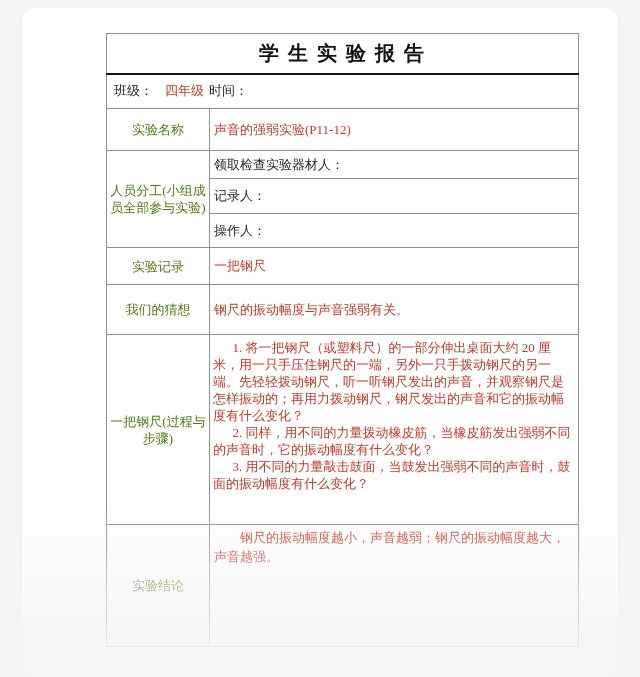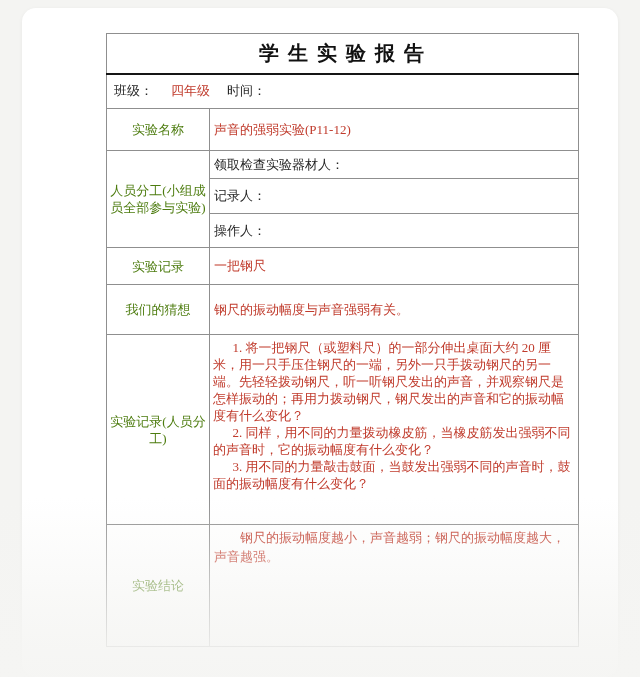--- a/index.html
+++ b/index.html
@@ -18,22 +18,22 @@
   .card{position:absolute;left:22px;top:8px;width:596px;height:669px;background:var(--card-background);
         border-radius:14px;box-shadow:0 1px 4px rgba(0,0,0,0.05);}
   table.report{position:absolute;left:84px;top:25px;width:472px;border-collapse:collapse;table-layout:fixed;
         border:1.5px solid var(--outer-border);color:var(--ink);font-size:13px;}
   col.c1{width:103px;}
   col.c2{width:369px;}
   td{border:1px solid var(--border-gray);vertical-align:middle;overflow:hidden;}
   .title-cell{height:40px;text-align:center;font-weight:bold;font-size:20px;letter-spacing:2px;
         border-bottom:2.5px solid var(--title-rule);color:#111;}
   .class-cell{height:35px;padding-left:7px;}
-  .class-cell .red{margin-left:18px;}
-  .class-cell .time{margin-left:17px;}
+  .class-cell .red{margin-left:12px;}
+  .class-cell .time{margin-left:5px;}
   .label-cell{text-align:center;padding:1px;line-height:17px;color:#4d7c0f;}
   .value-cell{padding:2px 4px 2px 4px;margin-left:20px;}
   .red{color:var(--accent-red);}
   tr.r-name td{height:42px;}
   tr.r-p1 td{height:28px;}
   tr.r-p2 td{height:35px;}
   tr.r-p3 td{height:34px;}
   tr.r-equip td{height:37px;}
   tr.r-hypo td{height:50px;}
   tr.r-record td{height:190px;}
@@ -84,21 +84,21 @@
         </tr>
         <tr class="r-equip">
           <td class="label-cell">实验记录</td>
           <td class="value-cell red">一把钢尺</td>
         </tr>
         <tr class="r-hypo">
           <td class="label-cell">我们的猜想</td>
           <td class="value-cell red">钢尺的振动幅度与声音强弱有关。</td>
         </tr>
         <tr class="r-record">
-          <td class="label-cell">实验记录(人员分工)</td>
+          <td class="label-cell">一把钢尺(过程与步骤)</td>
           <td class="value-cell steps red">
             <p>1. 将一把钢尺（或塑料尺）的一部分伸出桌面大约 20 厘米，用一只手压住钢尺的一端，另外一只手拨动钢尺的另一端。先轻轻拨动钢尺，听一听钢尺发出的声音，并观察钢尺是怎样振动的；再用力拨动钢尺，钢尺发出的声音和它的振动幅度有什么变化？</p>
             <p>2. 同样，用不同的力量拨动橡皮筋，当橡皮筋发出强弱不同的声音时，它的振动幅度有什么变化？</p>
             <p>3. 用不同的力量敲击鼓面，当鼓发出强弱不同的声音时，鼓面的振动幅度有什么变化？</p>
           </td>
         </tr>
         <tr class="r-conc">
           <td class="label-cell">实验结论</td>
           <td class="value-cell conclusion red">钢尺的振动幅度越小，声音越弱；钢尺的振动幅度越大，声音越强。</td>
         </tr>

